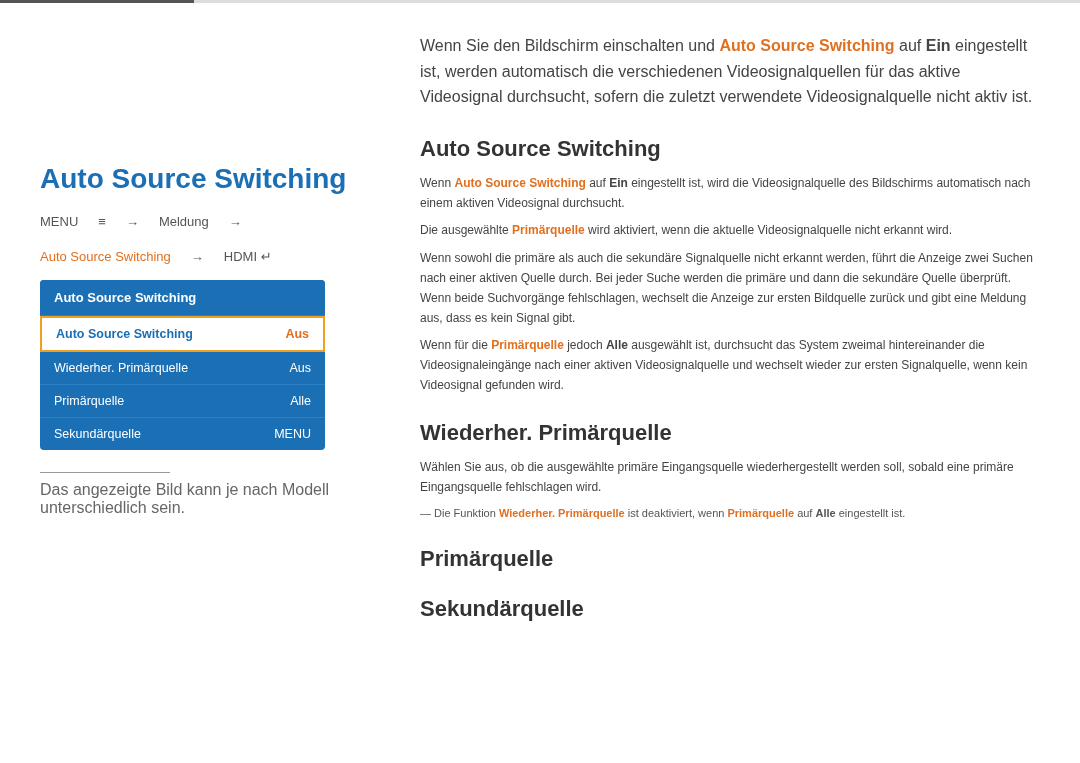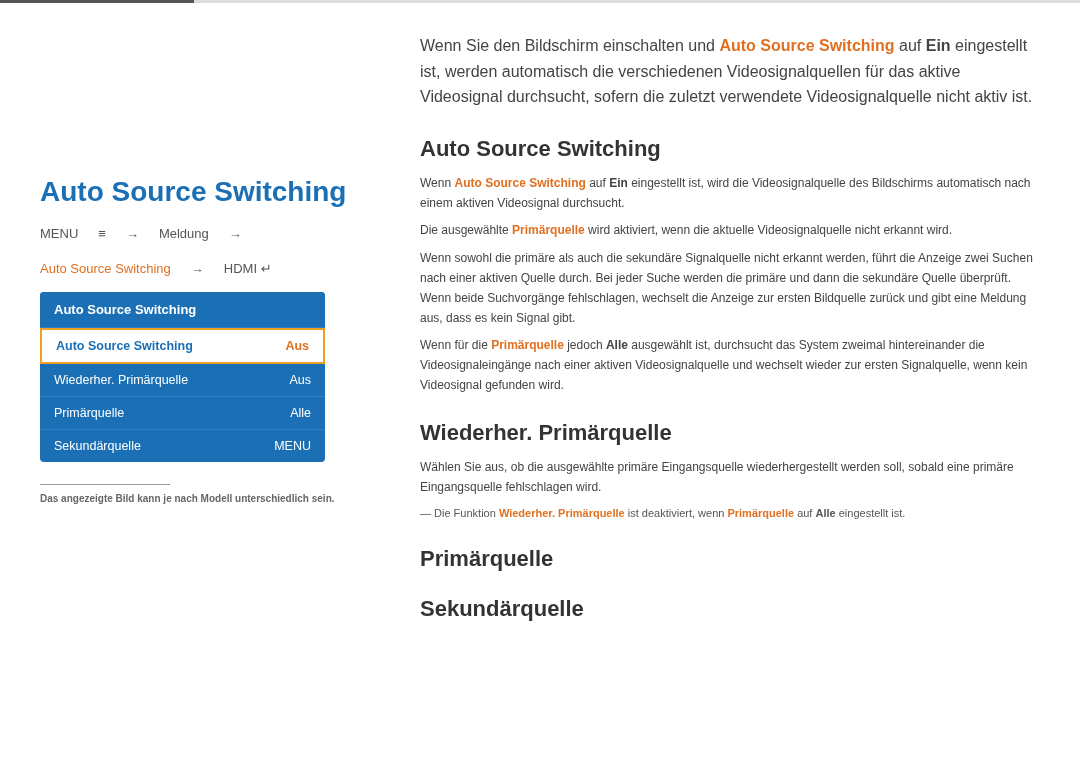--- a/index.html
+++ b/index.html
@@ -120,23 +120,22 @@
 
     .footnote-line {
       width: 130px;
       height: 1px;
       background: #999;
       margin-top: 22px;
       margin-bottom: 8px;
     }
 
     .footnote-text {
-      font-size: 10px;
+      font-size: 16px;
       color: #666;
-      font-weight: bold;
     }
 
     
     .intro-text {
       font-size: 16px;
       color: #444;
       line-height: 1.6;
       margin-bottom: 26px;
     }
 

